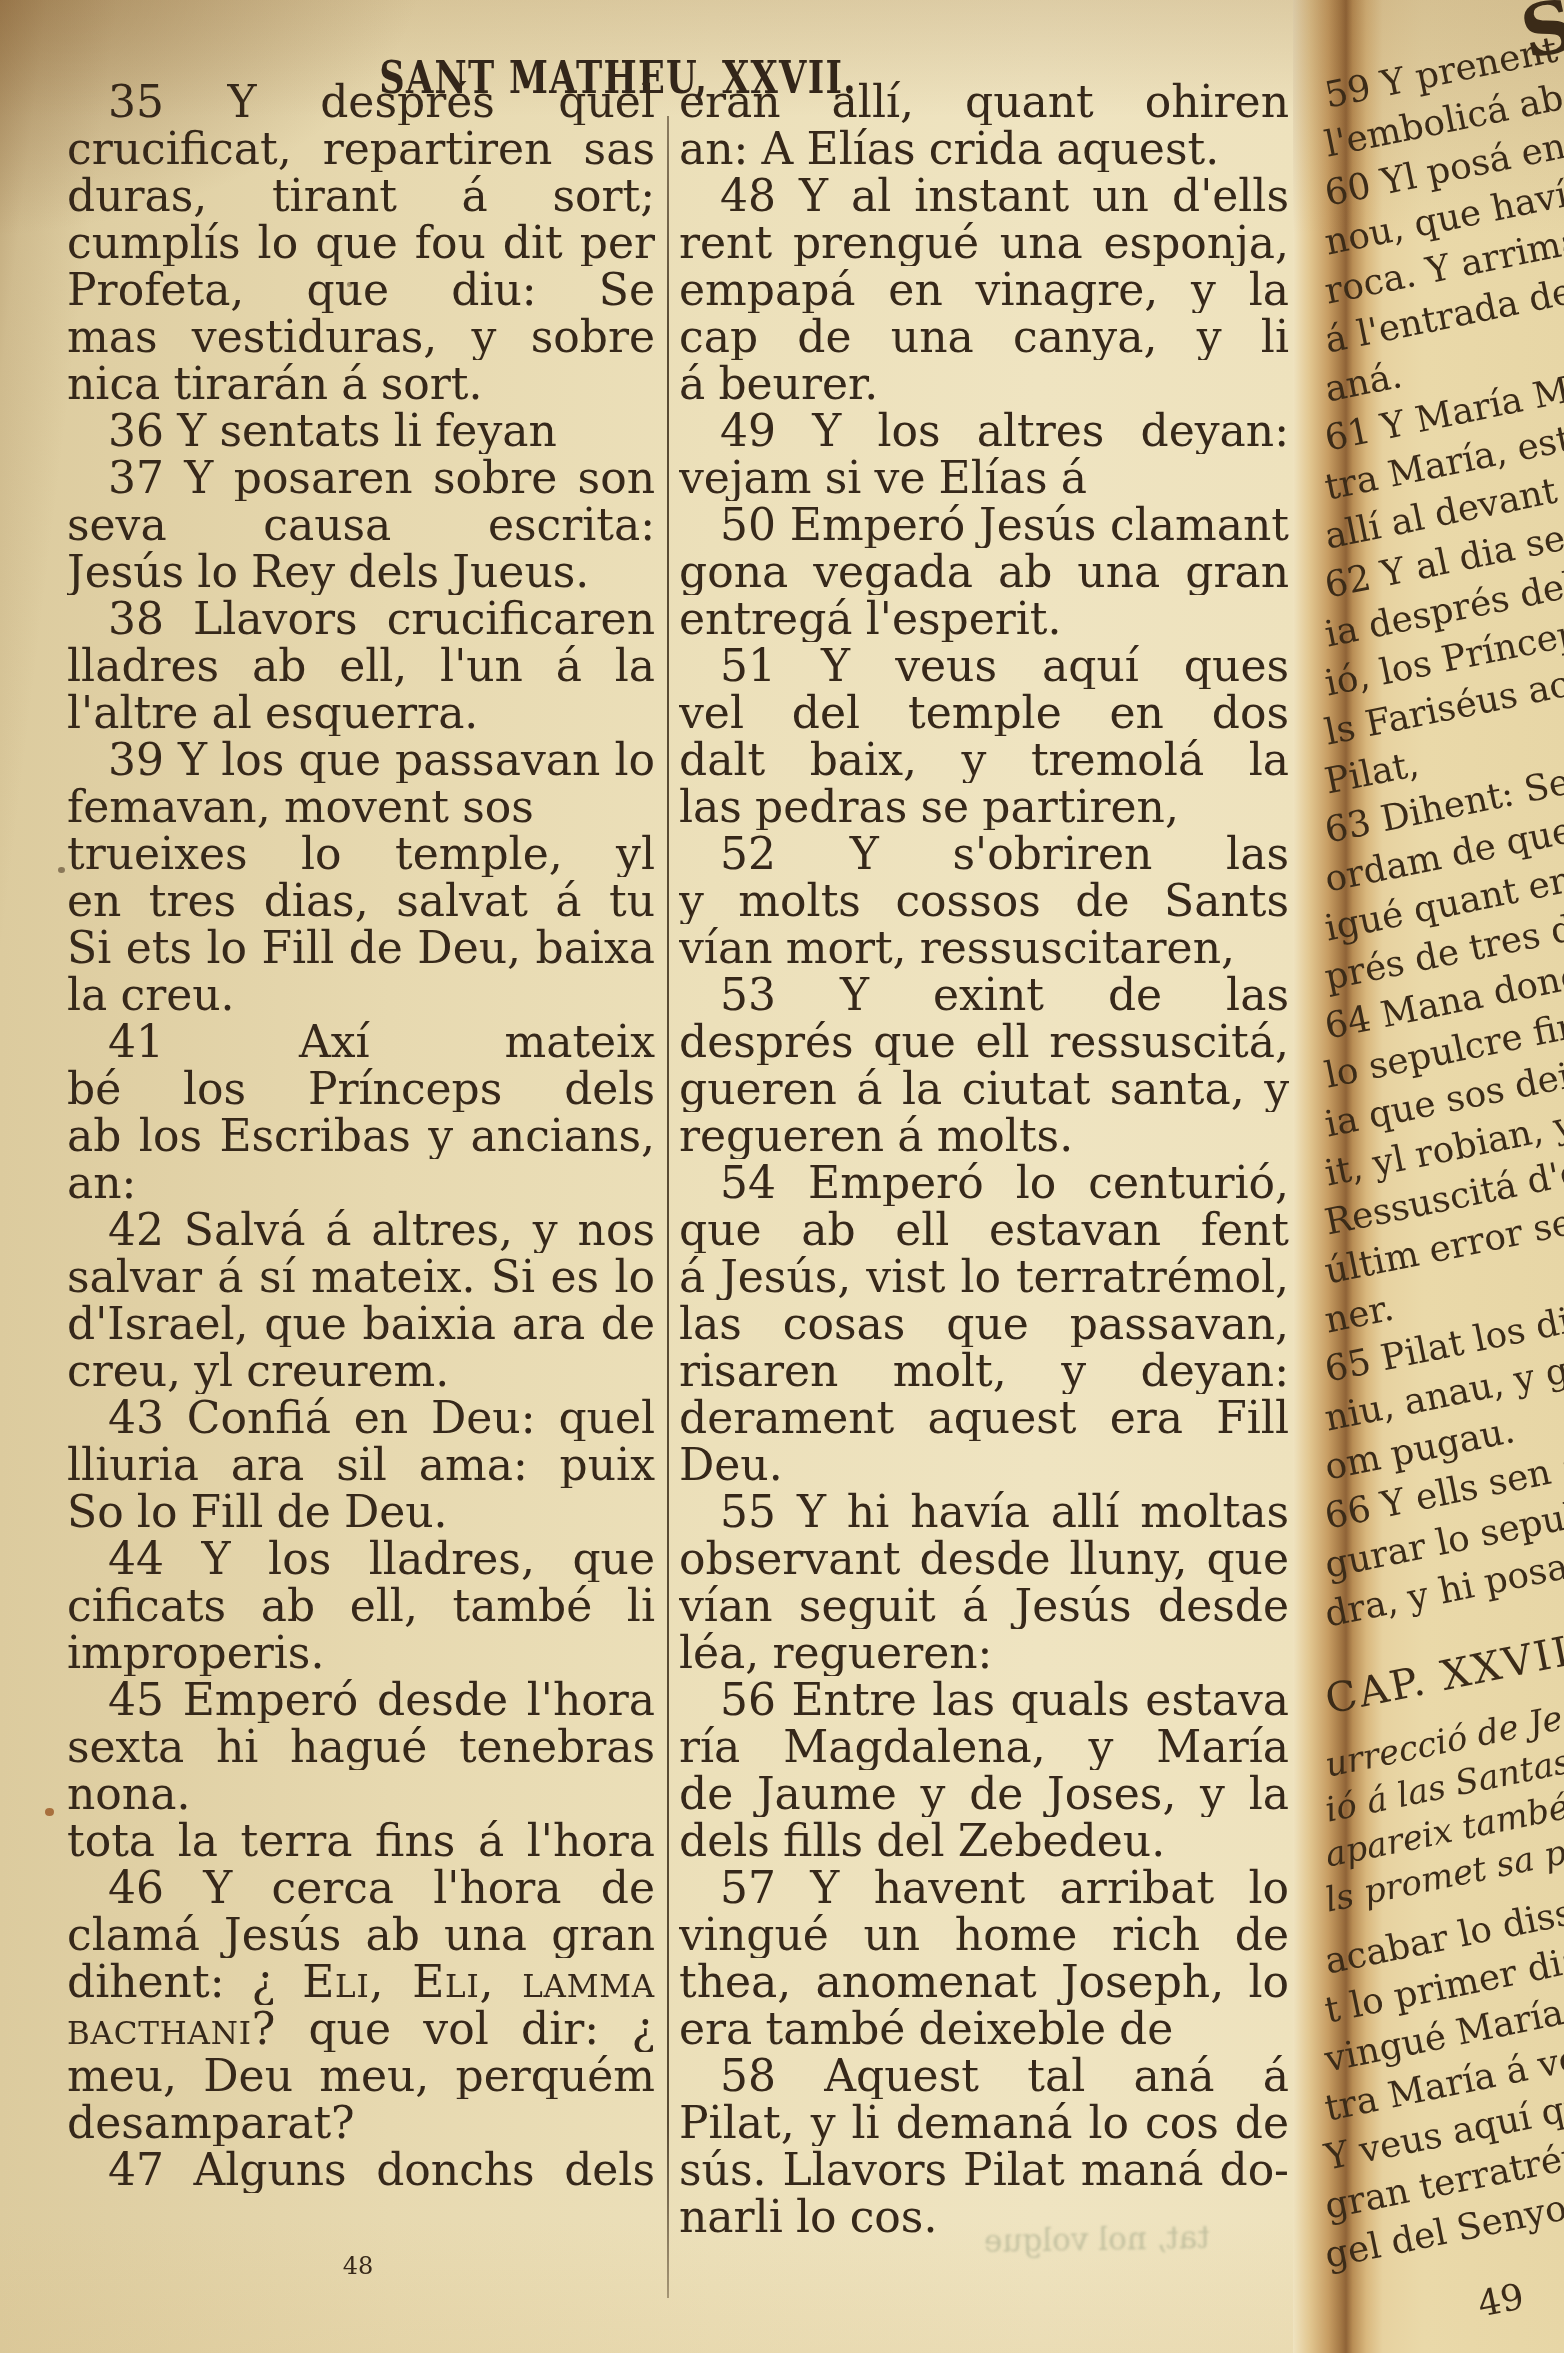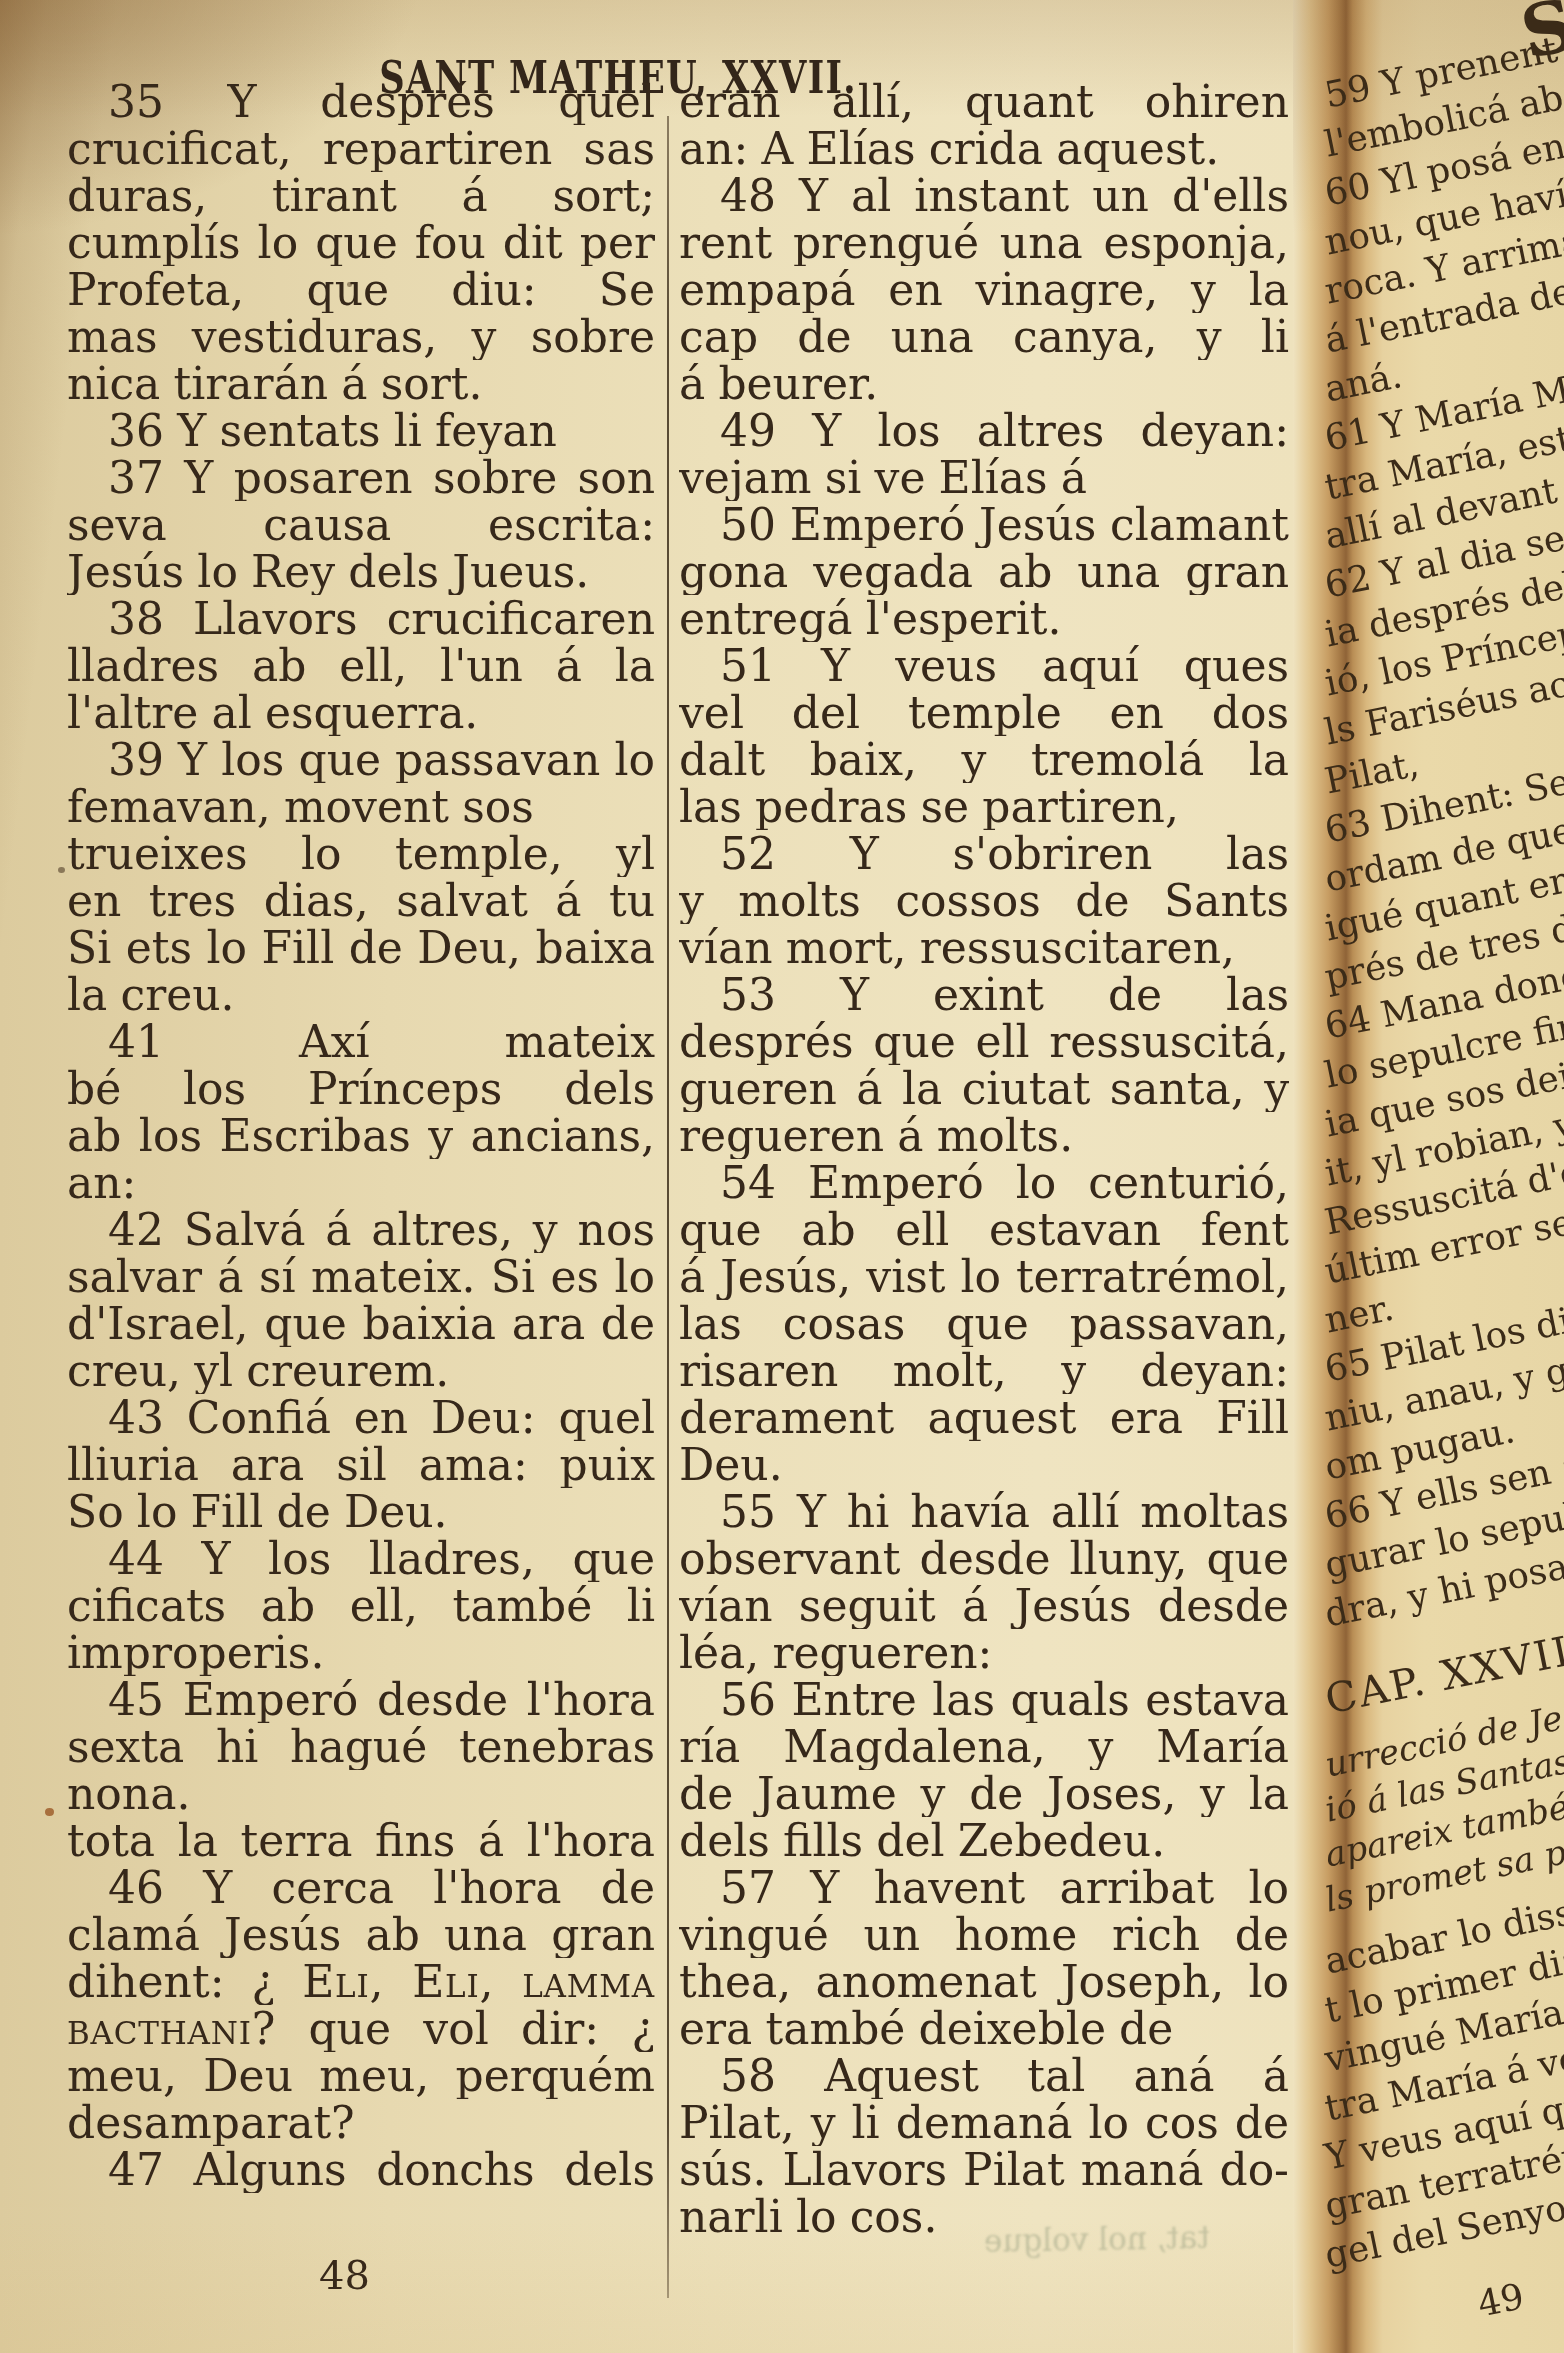--- a/index.html
+++ b/index.html
@@ -28,22 +28,22 @@
   .col-right{left:679px;width:610px;}
   .ln{height:47px;overflow:hidden;word-spacing:-0.8px;white-space:normal;}
   .ln.j{text-align:justify;text-align-last:justify;}
   .ln.ind{padding-left:41px;}
   .sc{font-variant:small-caps;letter-spacing:0.8px;margin-top:9px;}
   .divider{
     position:absolute;left:667px;top:116px;width:2.3px;height:2182px;
     background:linear-gradient(180deg, rgba(62,44,24,.55), rgba(52,38,20,.8) 10%, rgba(52,38,20,.8) 92%, rgba(62,44,24,.4));
   }
   .pgnum-left{
-    position:absolute;left:319px;top:2252px;width:78px;text-align:left;
-    font-size:40px;color:#38291a;
+    position:absolute;left:319px;top:2252px;width:78px;text-align:center;
+    font-size:24px;color:#38291a;
   }
   
   .next-page{
     position:absolute;left:1293px;top:0;width:272px;height:2354px;overflow:hidden;
     background:
       linear-gradient(180deg, rgba(120,80,40,.18) 0%, rgba(120,80,40,0) 10%),
       linear-gradient(90deg, #efe3c0 0%, #e2c791 6%, #c79d63 13%, #a87c48 17%, #8f6337 19.5%, #b98e55 22%, #d9b87e 27%, #e7d2a0 33%, #ead9a9 48%, #e7d6a6 100%);
   }
   .np-text{position:absolute;left:33px;top:75px;width:485px;color:#3b2b18;}
   .np-ln{

